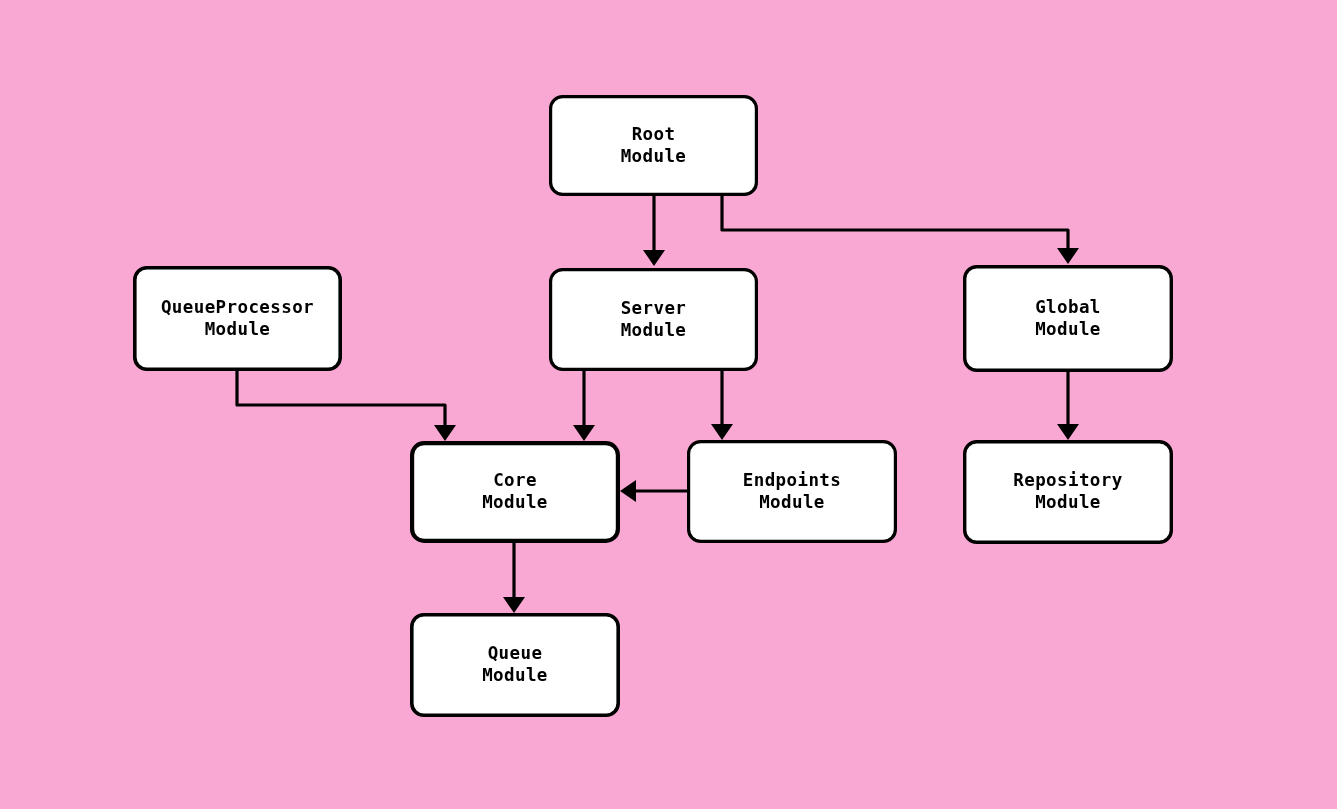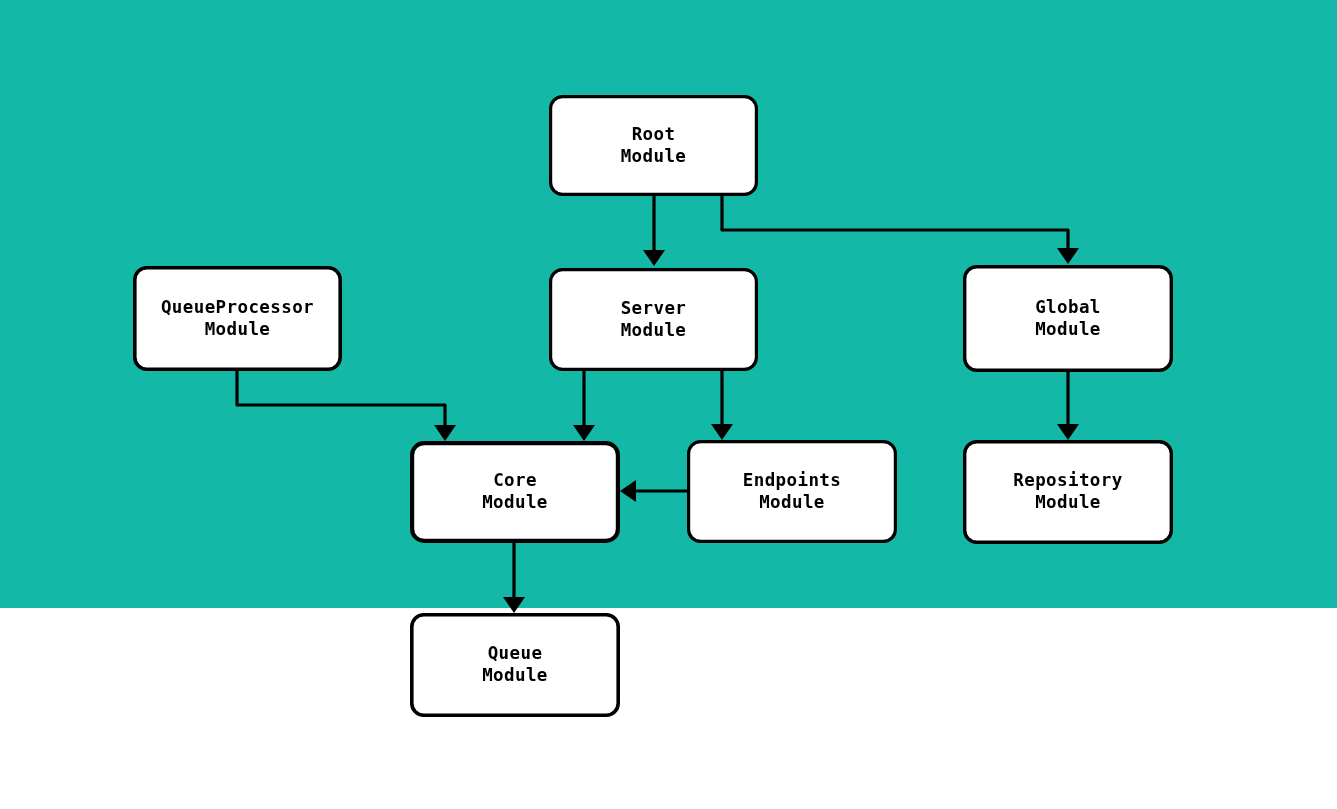--- a/index.html
+++ b/index.html
@@ -10,22 +10,22 @@
   }
   body {
     width: 1337px;
     height: 809px;
     overflow: hidden;
     font-family: "DejaVu Sans Mono", "Liberation Mono", monospace;
   }
   #diagram-root {
     position: relative;
     width: 1337px;
-    height: 608px;
-    background: #14b8a6;
+    height: 809px;
+    background: #f9a8d4;
   }
   svg#diagram-canvas {
     display: block;
     width: 1337px;
     height: 809px;
   }
   .node-box {
     fill: #ffffff;
     stroke: #000000;
   }

